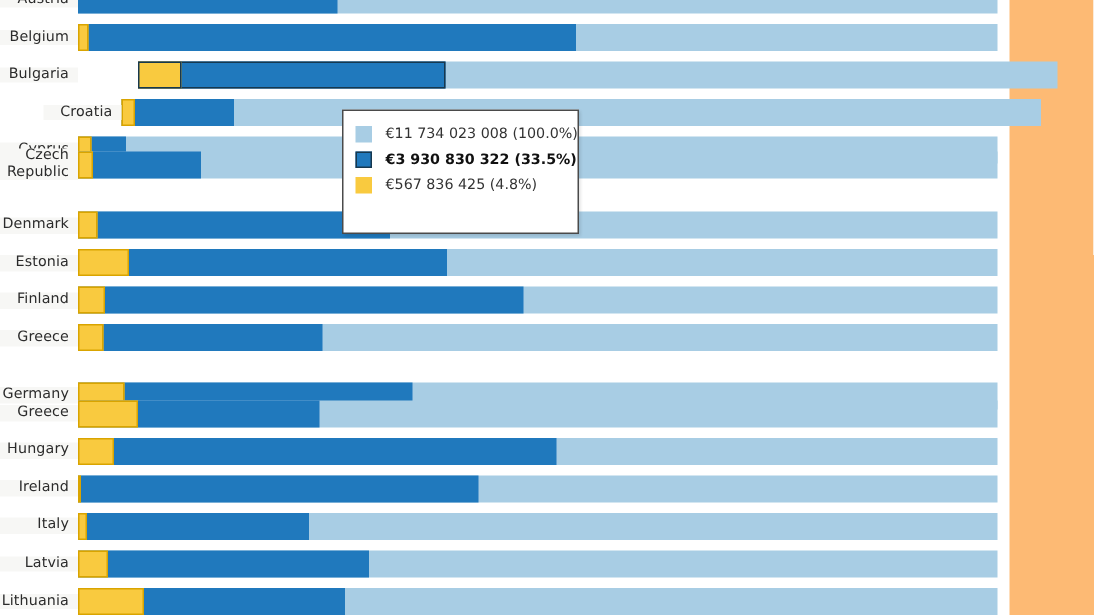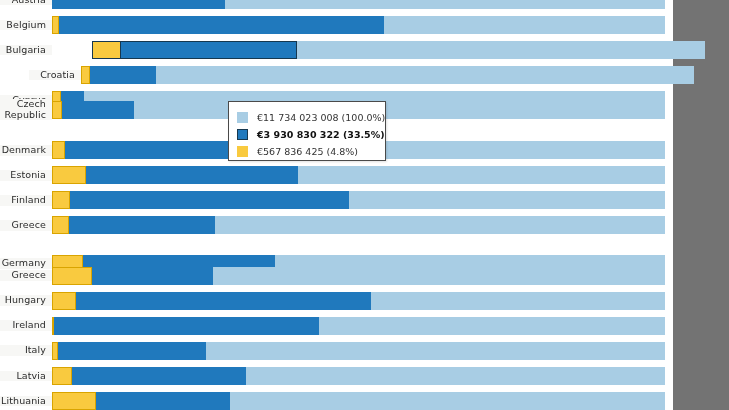--- a/index.html
+++ b/index.html
@@ -9,21 +9,21 @@
     font-family:"DejaVu Sans","Liberation Sans",sans-serif;
     overflow:hidden;
     position:relative;
   }
 
   
   #chart{
     position:absolute;
     left:0;top:0;
     width:729px;height:410px;
-    background:#737373;
+    background:#fdba74;
   }
 
   .plot-bg{
     position:absolute;
     left:0;top:0;
     width:673px;height:410px;
     background:#ffffff;
   }
 
   
@@ -93,24 +93,23 @@
   }
 
   
   #legend{
     position:absolute;
     left:228px;top:73px;
     width:158px;
     background:#ffffff;
     border:1.3px solid #4a4a4a;
     box-shadow:1px 1px 2px rgba(0,0,0,.12);
-    padding:7px 9px 0 8px;
+    padding:7px 9px 23px 8px;
     box-sizing:border-box;
     z-index:20;
-    margin-top:28px;
   }
   .legend-row{
     display:flex;
     align-items:center;
     height:17px;
   }
   .swatch{
     width:11px;height:11px;
     min-width:11px;
     margin-right:9px;

